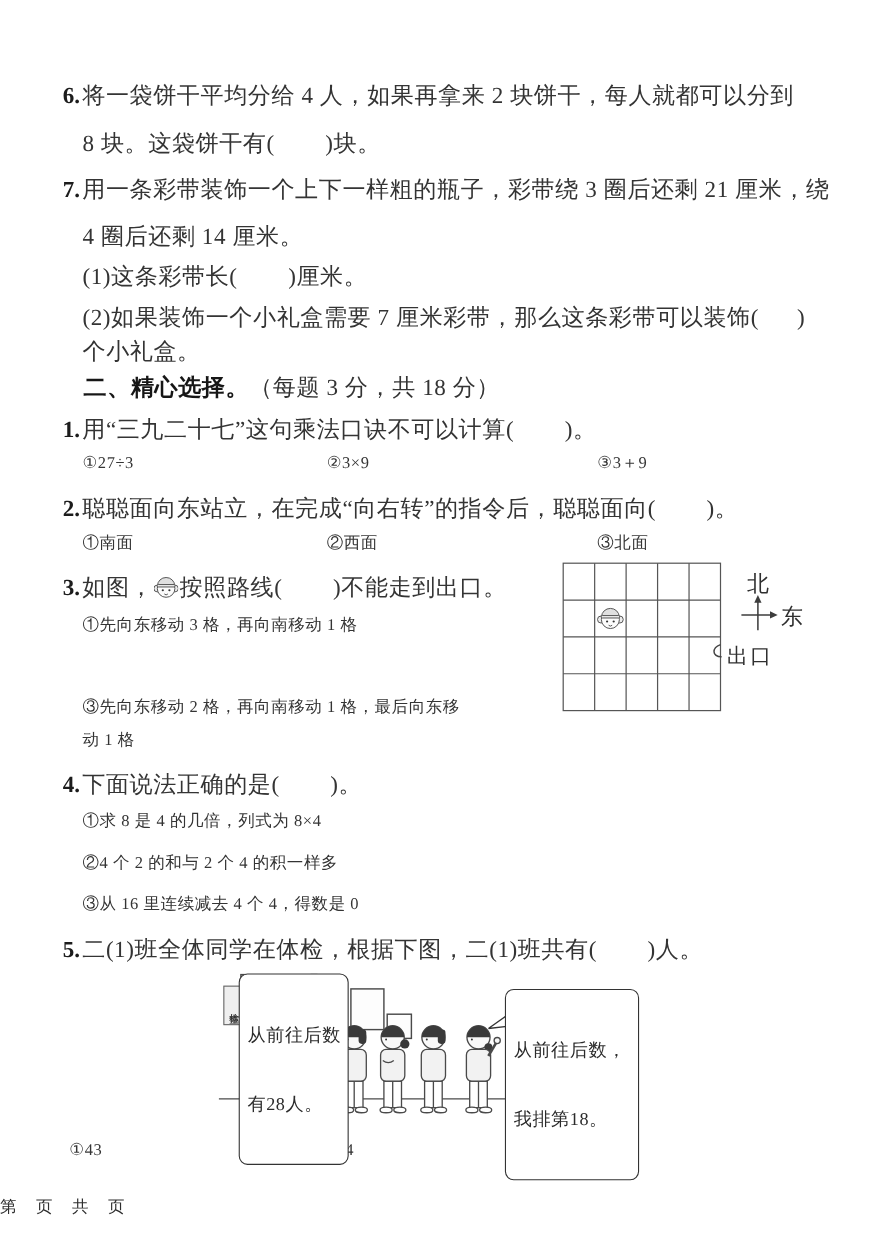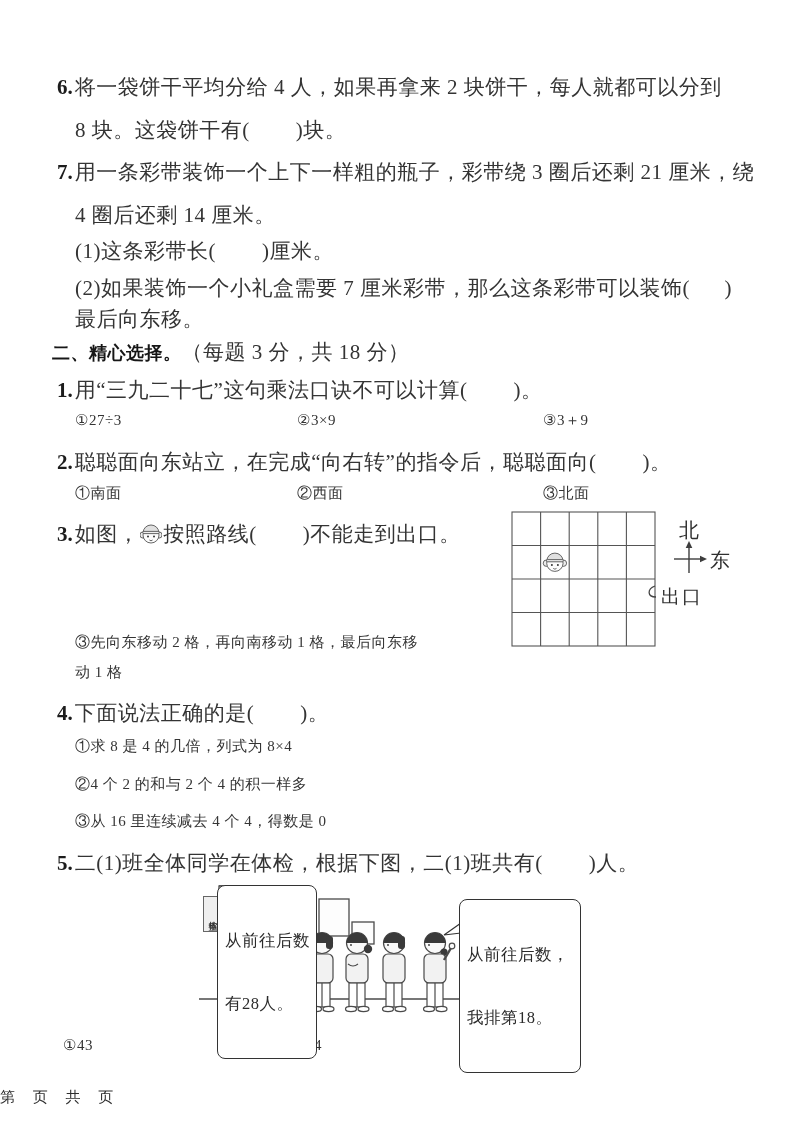--- a/index.html
+++ b/index.html
@@ -5,21 +5,21 @@
   html,body { margin:0; padding:0; background:#e9e9e9; }
   #page {
     position:relative; width:793px; height:1122px; margin:0 auto;
     background:#ffffff; overflow:hidden;
     font-family:Liberation Serif, serif;
     color:#343434;
   }
   .ln { position:absolute; font-size:21px; letter-spacing:0.5px; white-space:pre; line-height:26px; }
   .opt { position:absolute; font-size:15px; letter-spacing:0.5px; white-space:pre; }
   .num { font-weight:700; color:#1c1c1c; letter-spacing:0; padding-right:2px; }
-  .sec-title { font-weight:700; color:#161616; font-size:18px; }
+  .sec-title { font-weight:700; color:#161616; font-size:21px;margin-left:24px; }
   .sec-sub { font-size:21px; }
   .fig { position:absolute; }
   .bubble {
     position:absolute; background:#ffffff; border:1.6px solid #333;
     border-radius:8px; padding:2px 7px; line-height:21px;
     font-size:16.5px; letter-spacing:0.5px; white-space:pre; z-index:3; color:#2b2b2b;
   }
   .door-sign {
     position:absolute; left:203px; top:896px; width:17px; height:34px;
     border:1px solid #666; background:#efefef; z-index:2;
@@ -39,21 +39,21 @@
 
 <div id="page">
 
   <div class="ln" style="left:57px;top:74px"><span class="num">6.</span><span>将一袋饼干平均分给 4 人，如果再拿来 2 块饼干，每人就都可以分到</span></div>
   <div class="ln" style="left:75px;top:117px">8 块。这袋饼干有(        )块。</div>
 
   <div class="ln" style="left:57px;top:159px"><span class="num">7.</span><span>用一条彩带装饰一个上下一样粗的瓶子，彩带绕 3 圈后还剩 21 厘米，绕</span></div>
   <div class="ln" style="left:75px;top:202px">4 圈后还剩 14 厘米。</div>
   <div class="ln" style="left:75px;top:238px">(1)这条彩带长(        )厘米。</div>
   <div class="ln" style="left:75px;top:275px">(2)如果装饰一个小礼盒需要 7 厘米彩带，那么这条彩带可以装饰(      )</div>
-  <div class="ln" style="left:75px;top:306px">最后向东移。</div>
+  <div class="ln" style="left:75px;top:306px">个小礼盒。</div>
 
   <div class="ln" style="left:52px;top:339px"><span class="sec-title">二、精心选择。</span><span class="sec-sub">（每题 3 分，共 18 分）</span></div>
 
   <div class="ln" style="left:57px;top:377px"><span class="num">1.</span><span>用“三九二十七”这句乘法口诀不可以计算(        )。</span></div>
   <div class="opt" style="left:75px;top:411px">①27÷3</div>
   <div class="opt" style="left:297px;top:411px">②3×9</div>
   <div class="opt" style="left:543px;top:411px">③3＋9</div>
 
   <div class="ln" style="left:57px;top:449px"><span class="num">2.</span><span>聪聪面向东站立，在完成“向右转”的指令后，聪聪面向(        )。</span></div>
   <div class="opt" style="left:75px;top:484px">①南面</div>
@@ -65,20 +65,21 @@
           <circle cx="-8" cy="1" r="3.1" fill="#ececec"></circle>
           <circle cx="8" cy="1" r="3.1" fill="#ececec"></circle>
           <circle cx="0" cy="1" r="8" fill="#fcfcfc"></circle>
           <path d="M-7.8,-1.5 a7.8,7.5 0 0 1 15.6,0 z" fill="#e0e0e0"></path>
           <rect x="-8.2" y="-2.6" width="16.4" height="2.2" rx="1" fill="#efefef"></rect>
           <circle cx="-3" cy="2.6" r="1" fill="#333" stroke="none"></circle>
           <circle cx="3" cy="2.6" r="1" fill="#333" stroke="none"></circle>
           <path d="M-1.6,6 q1.6,1.6 3.2,0" fill="none"></path>
         </g>
       </svg><span>按照路线(        )不能走到出口。</span></div>
+  <div class="opt" style="left:75px;top:559px">①先向东移动 3 格，再向南移动 1 格</div>
   <div class="opt" style="left:75px;top:633px">③先向东移动 2 格，再向南移动 1 格，最后向东移</div>
   <div class="opt" style="left:75px;top:663px">动 1 格</div>
 
   <svg class="fig" style="left:503px;top:497px" width="235" height="158" viewBox="0 0 235 158">
     <g stroke="#555" stroke-width="1.1" fill="none">
       <rect x="9" y="15" width="143" height="134"></rect>
       <line x1="37.6" y1="15" x2="37.6" y2="149"></line>
       <line x1="66.2" y1="15" x2="66.2" y2="149"></line>
       <line x1="94.8" y1="15" x2="94.8" y2="149"></line>
       <line x1="123.4" y1="15" x2="123.4" y2="149"></line>

